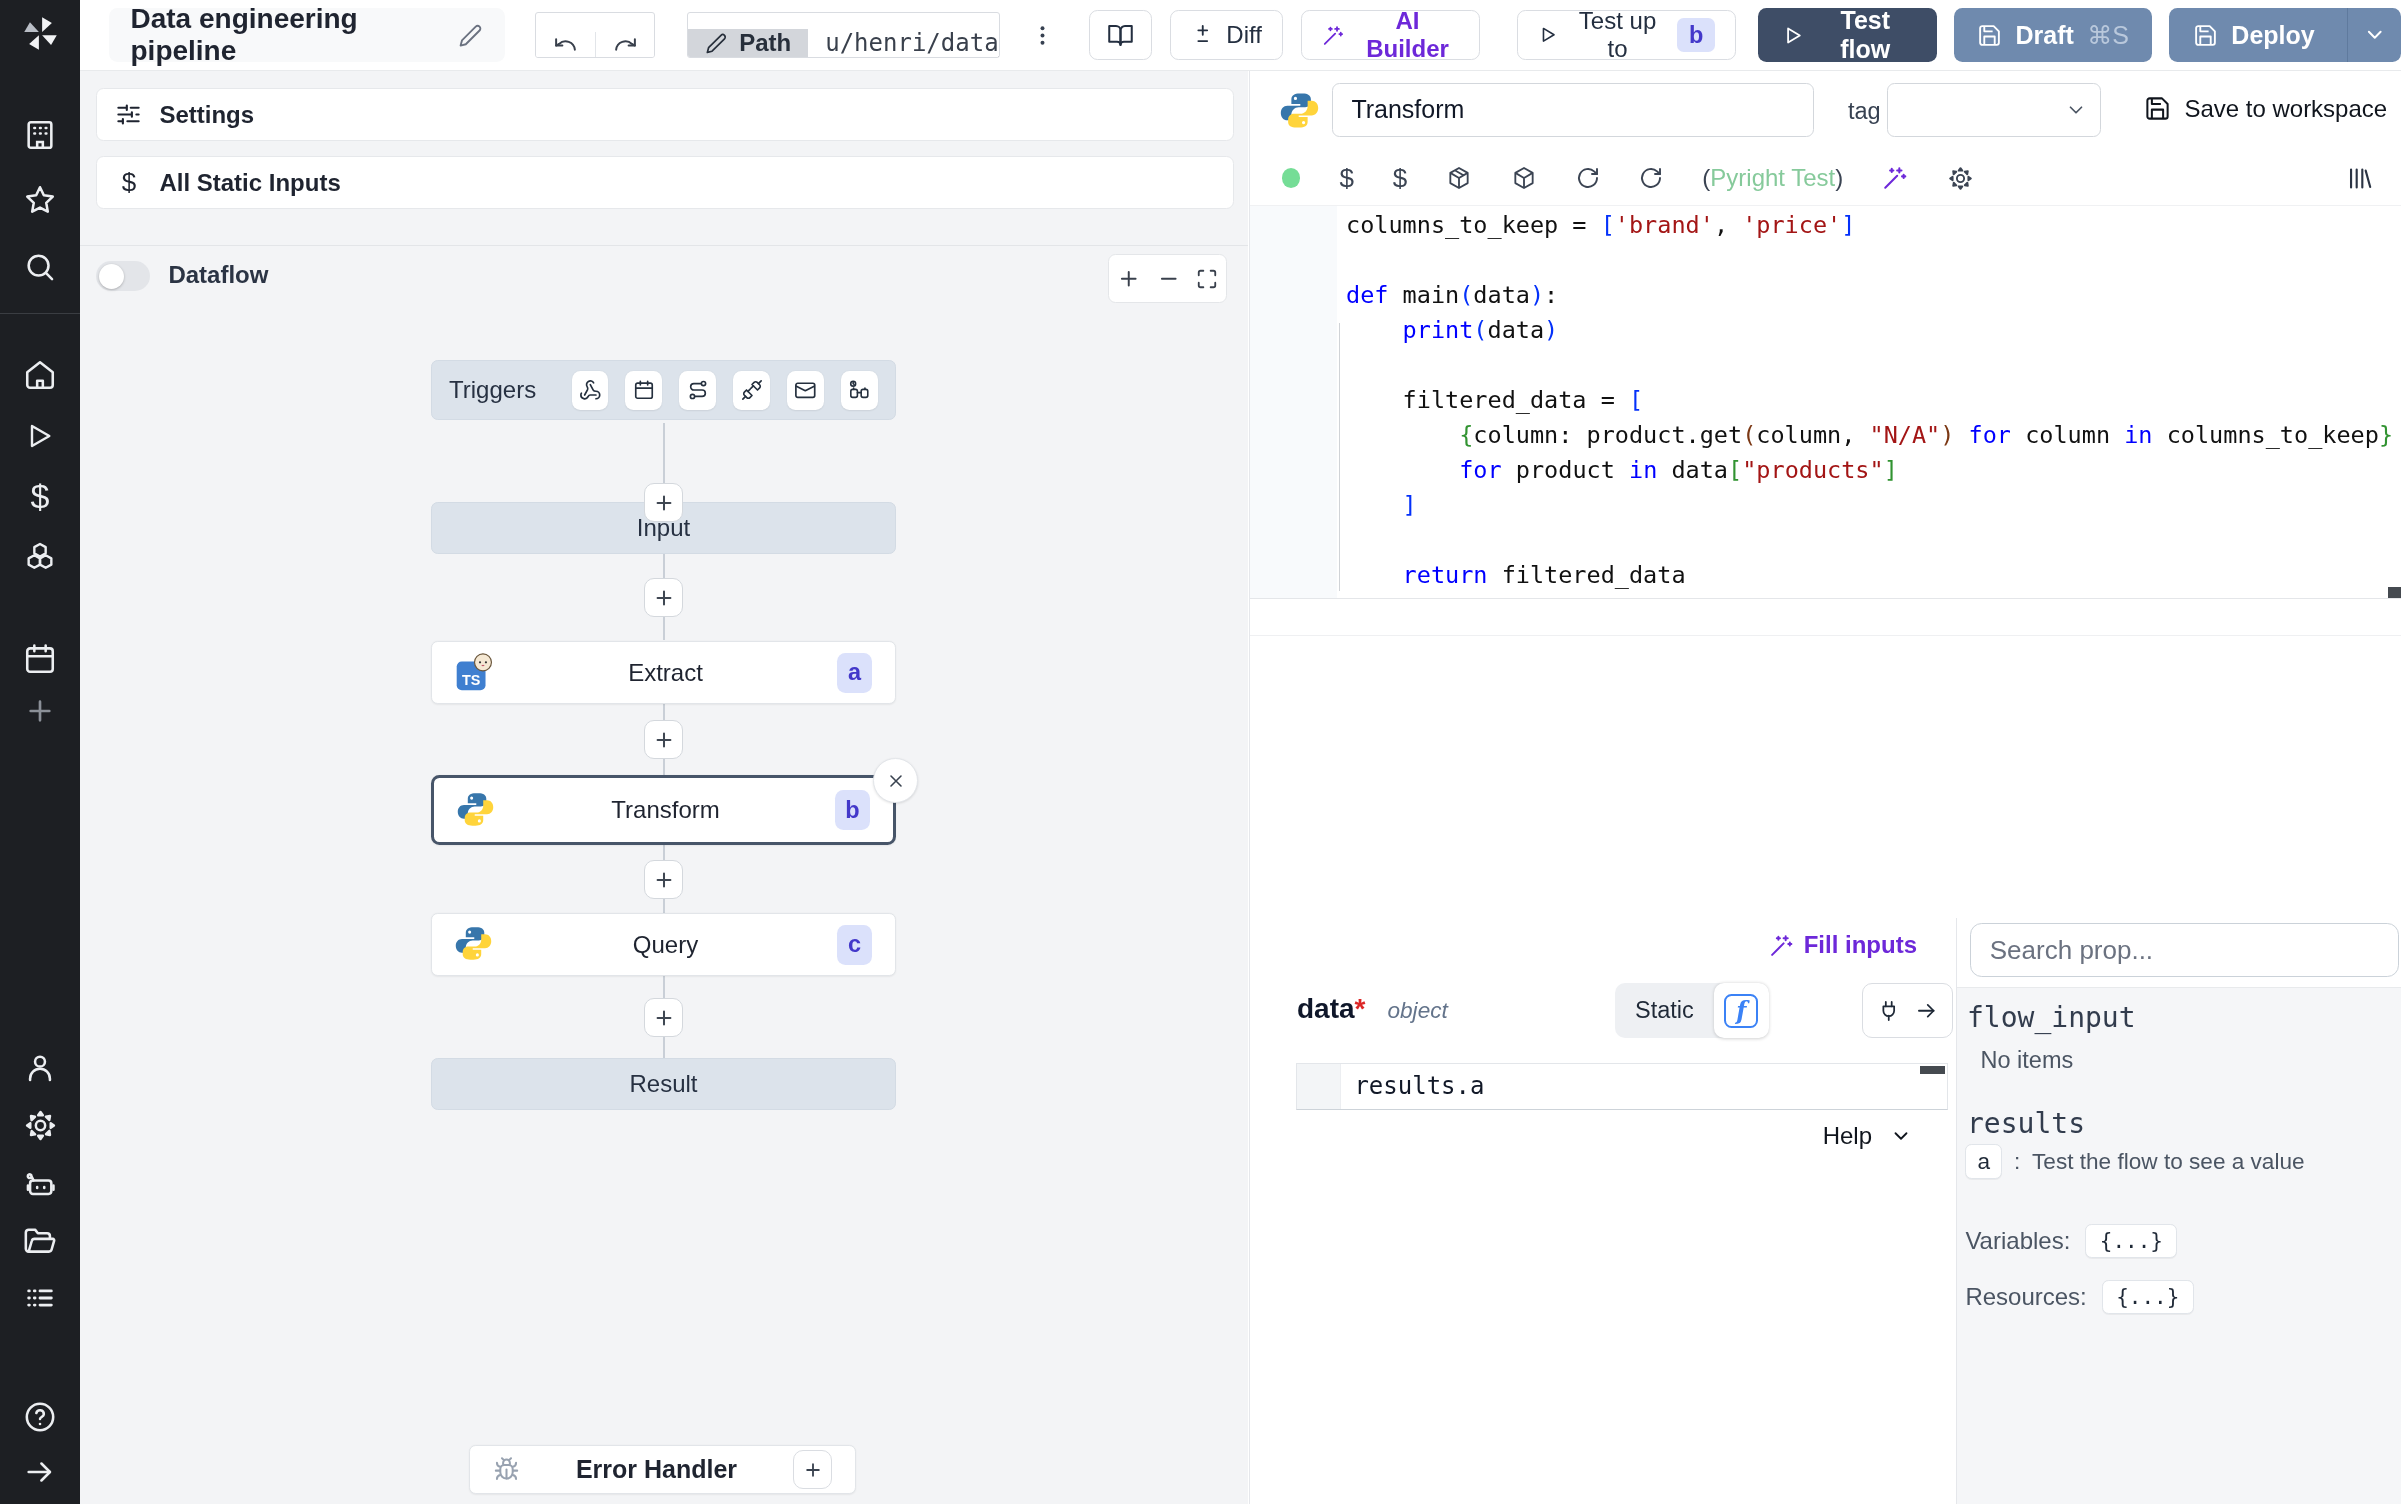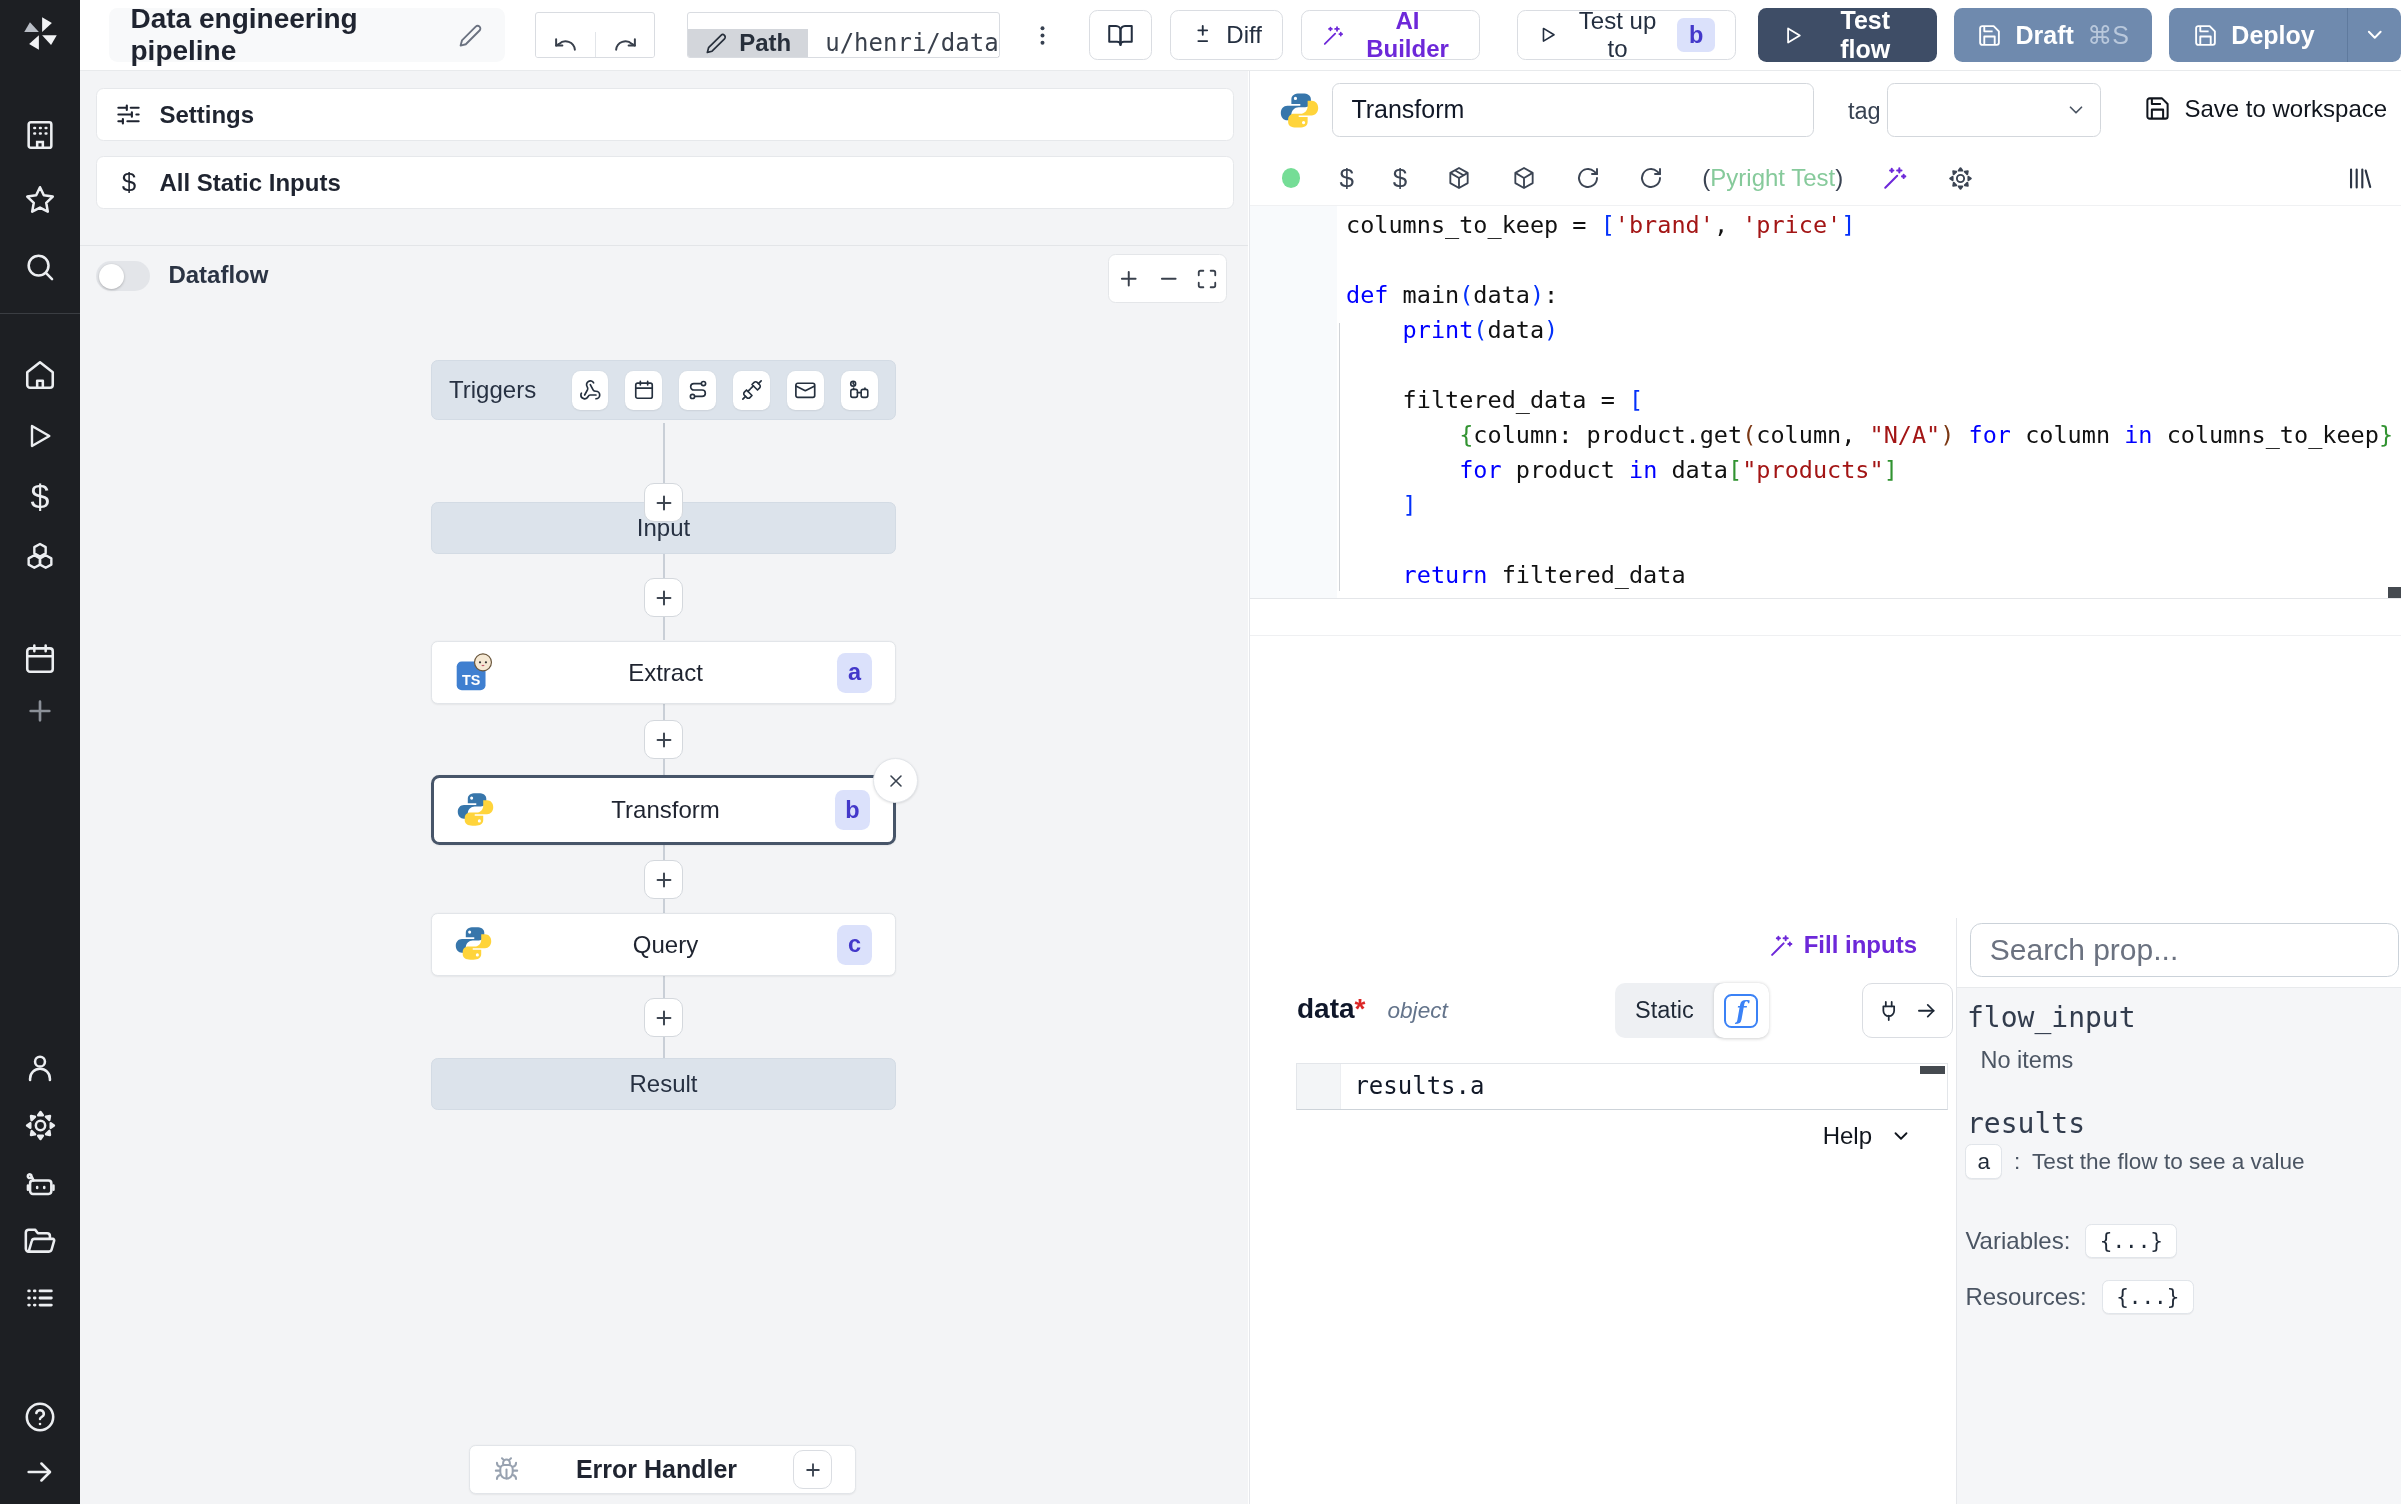--- a/index.html
+++ b/index.html
@@ -54,21 +54,21 @@
   .code-gutter { position:absolute; left:0; top:0; width:87px; height:100%; background:#f8fafc; }
   .cl { height:35px; line-height:35px; font-family:"DejaVu Sans Mono",monospace; font-size:23.5px; white-space:pre; }
 
   .tabs { position:absolute; left:0; top:790px; right:0; height:56px; background:#fff; border-top:0.8px solid #eceef0; border-bottom:0.8px solid #e8eaec; display:flex; align-items:stretch; padding-left:6.7px; }
   .tab { display:flex; align-items:center; padding:0 25px; font-size:24px; font-weight:500; color:#3f4956; border-bottom:3.4px solid transparent; cursor:pointer; }
   .tab.active { color:#10151d; border-bottom-color:#39424f; }
 
   .step-content { position:absolute; left:0; top:847px; width:706px; bottom:0; background:#fff; }
   .props { position:absolute; left:706px; top:847px; right:0; bottom:0; background:#fff; border-left:0.8px solid #e5e7eb; }
   .props-gray { position:absolute; left:0; right:0; top:69px; bottom:0; background:#f5f6f8; border-top:0.8px solid #e8eaec; color:#39424f; }
-  .search-input { position:absolute; left:13.4px; top:5px; width:429px; height:54px; border:1.3px solid #cbd2d9; border-radius:11.7px; font-size:30px; color:#ef4444; padding:0 18.4px; background:#fff; font-family:"Liberation Sans",sans-serif; }
+  .search-input { position:absolute; left:13.4px; top:5px; width:429px; height:54px; border:1.3px solid #cbd2d9; border-radius:11.7px; font-size:26px; color:#ef4444; padding:0 18.4px; background:#fff; font-family:"Liberation Sans",sans-serif; }
   .search-input::placeholder { color:#6b7280; }
   .chip { display:inline-flex; align-items:center; justify-content:center; background:#fff; border:0.8px solid #e1e5ea; border-radius:6.7px; box-shadow:0 0.8px 0.8px rgba(0,0,0,.05); }
 
   .static-group { position:absolute; left:365px; top:65px; height:55px; background:#eef0f3; border-radius:10px; display:flex; align-items:center; }
   .f-card { width:55px; height:55px; background:#fff; border-radius:10px; box-shadow:0 0.8px 3.4px rgba(0,0,0,.18); display:flex; align-items:center; justify-content:center; }
   .f-glyph { width:34px; height:34px; border:2.5px solid #3b82f6; border-radius:7.5px; color:#3b82f6; display:flex; align-items:center; justify-content:center; font-family:"DejaVu Serif",serif; font-style:italic; font-size:23.5px; font-weight:700; }
   .expr-box { position:absolute; left:46px; top:145px; width:652px; height:47px; border:0.8px solid #e3e6ea; border-bottom:1.7px solid #cdd3d9; display:flex; background:#fff; }
 </style>
 </head>
 <body>

